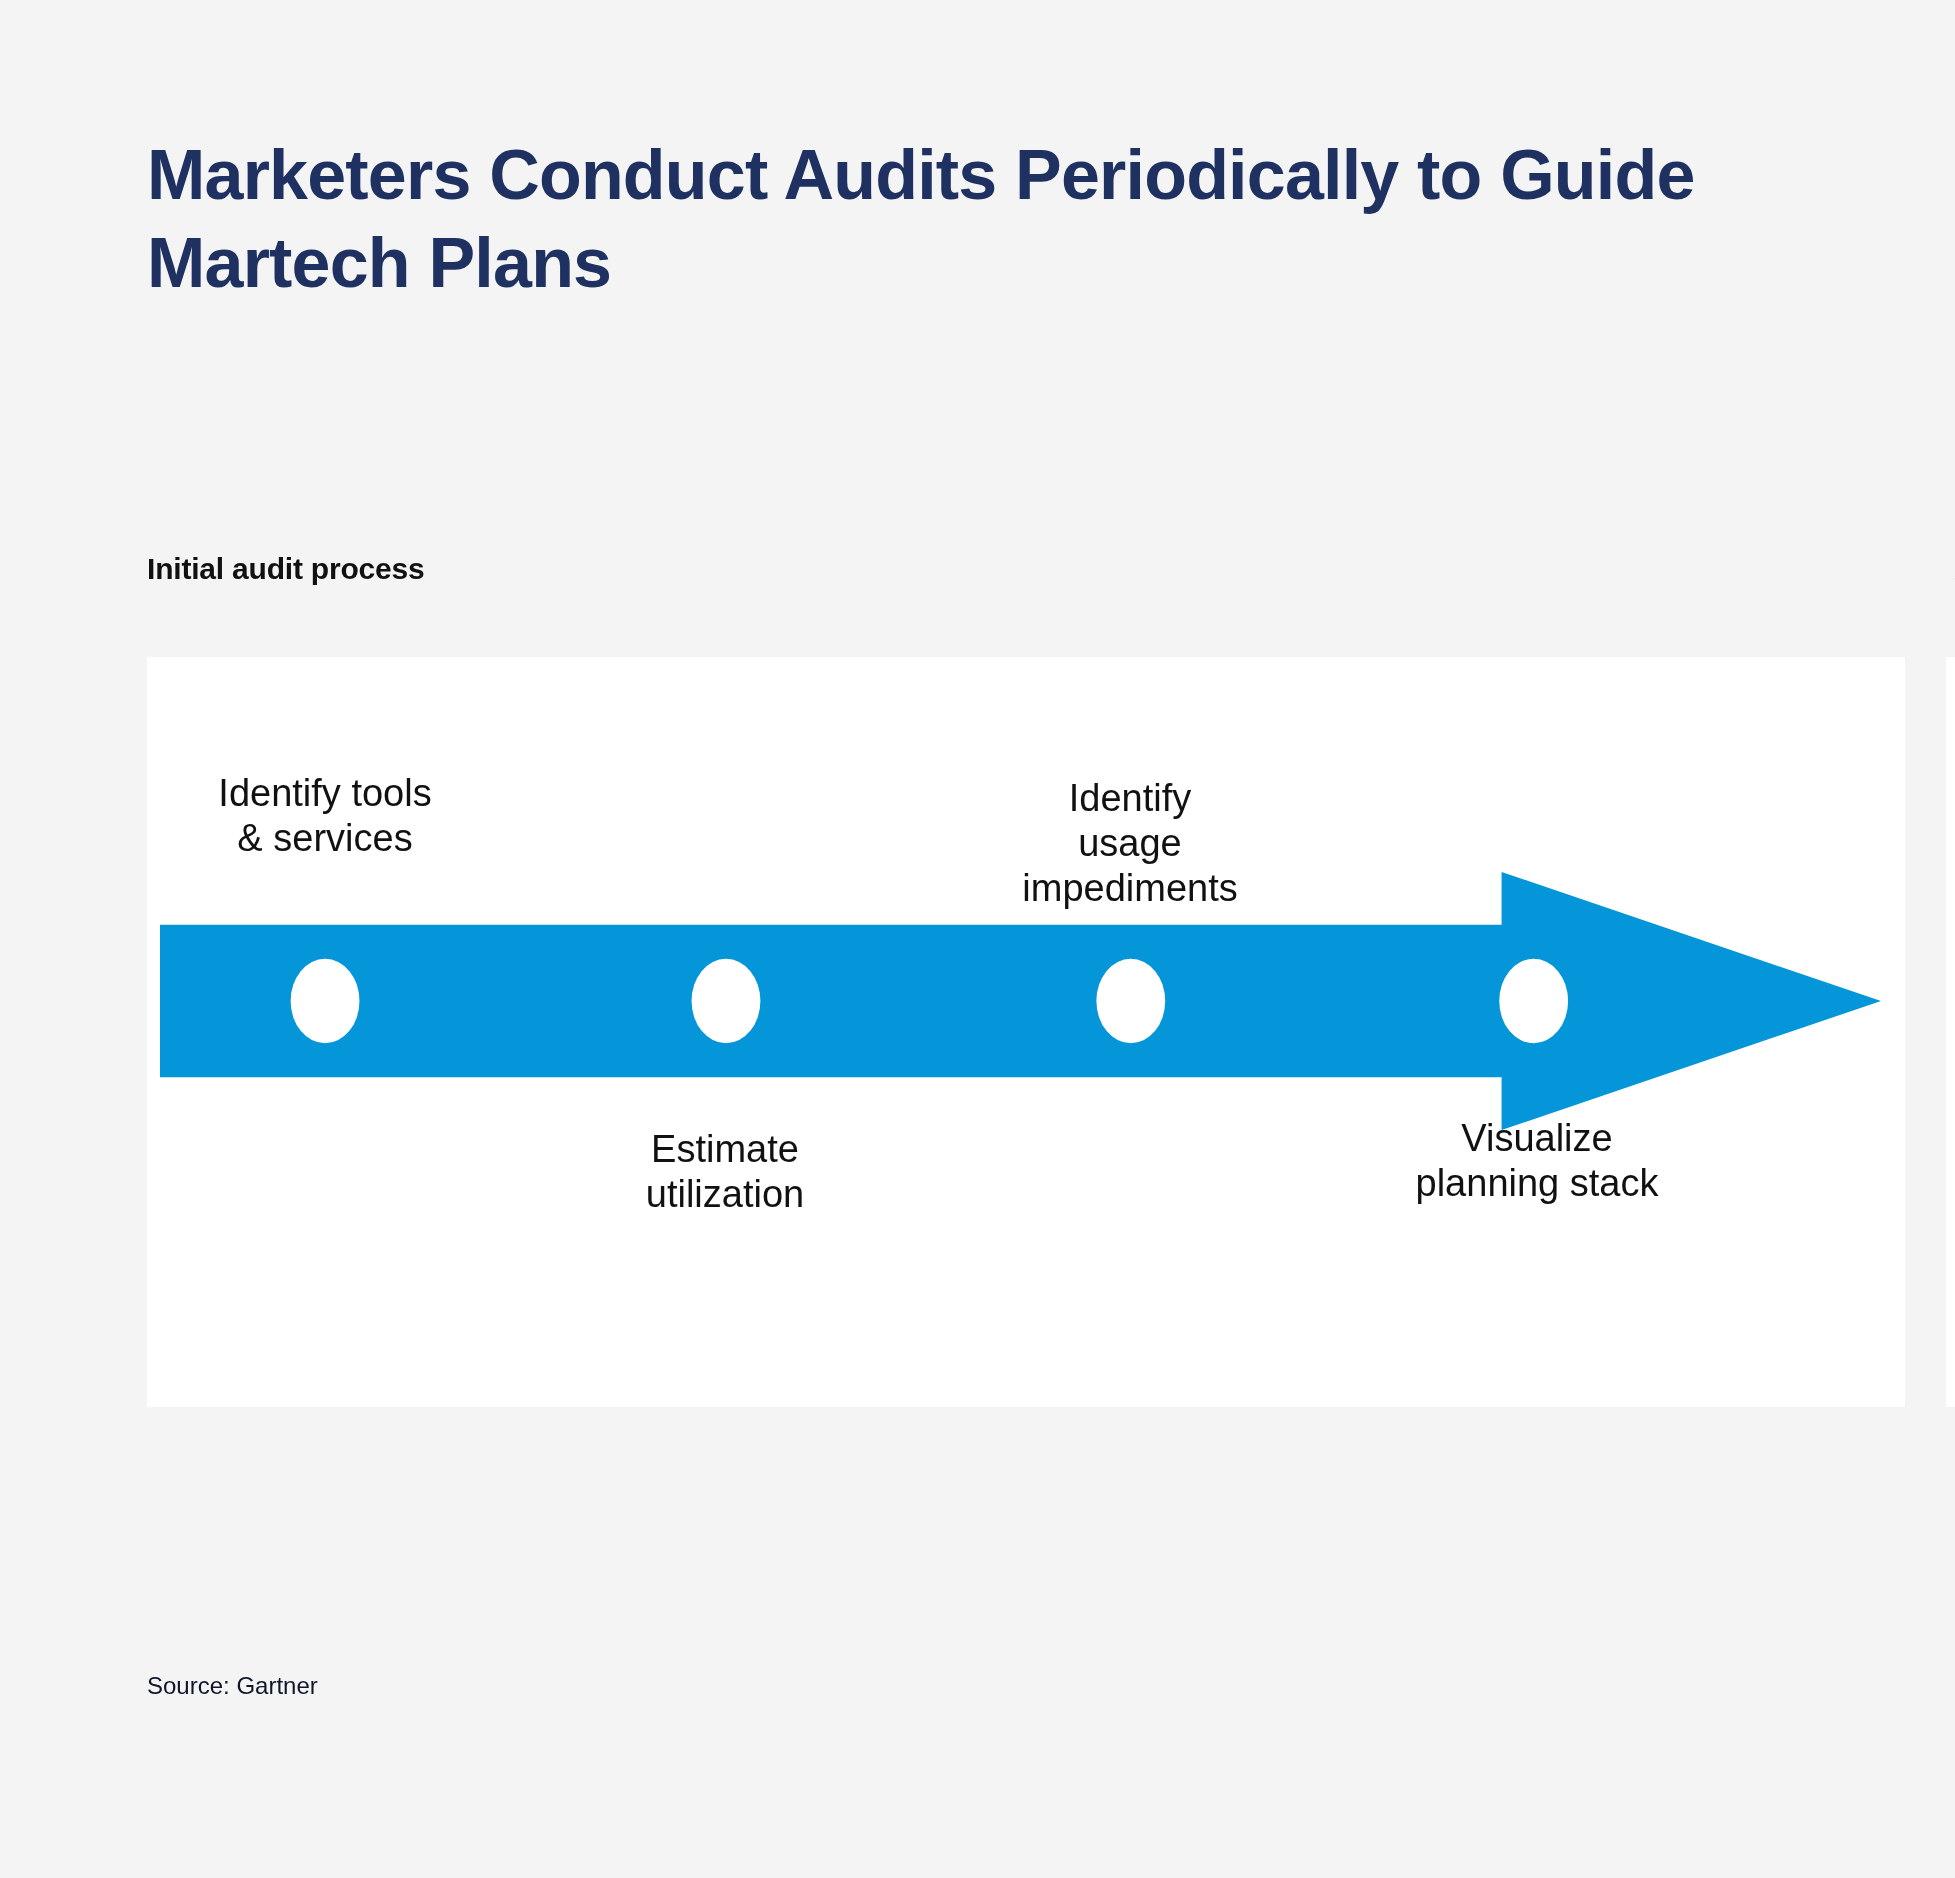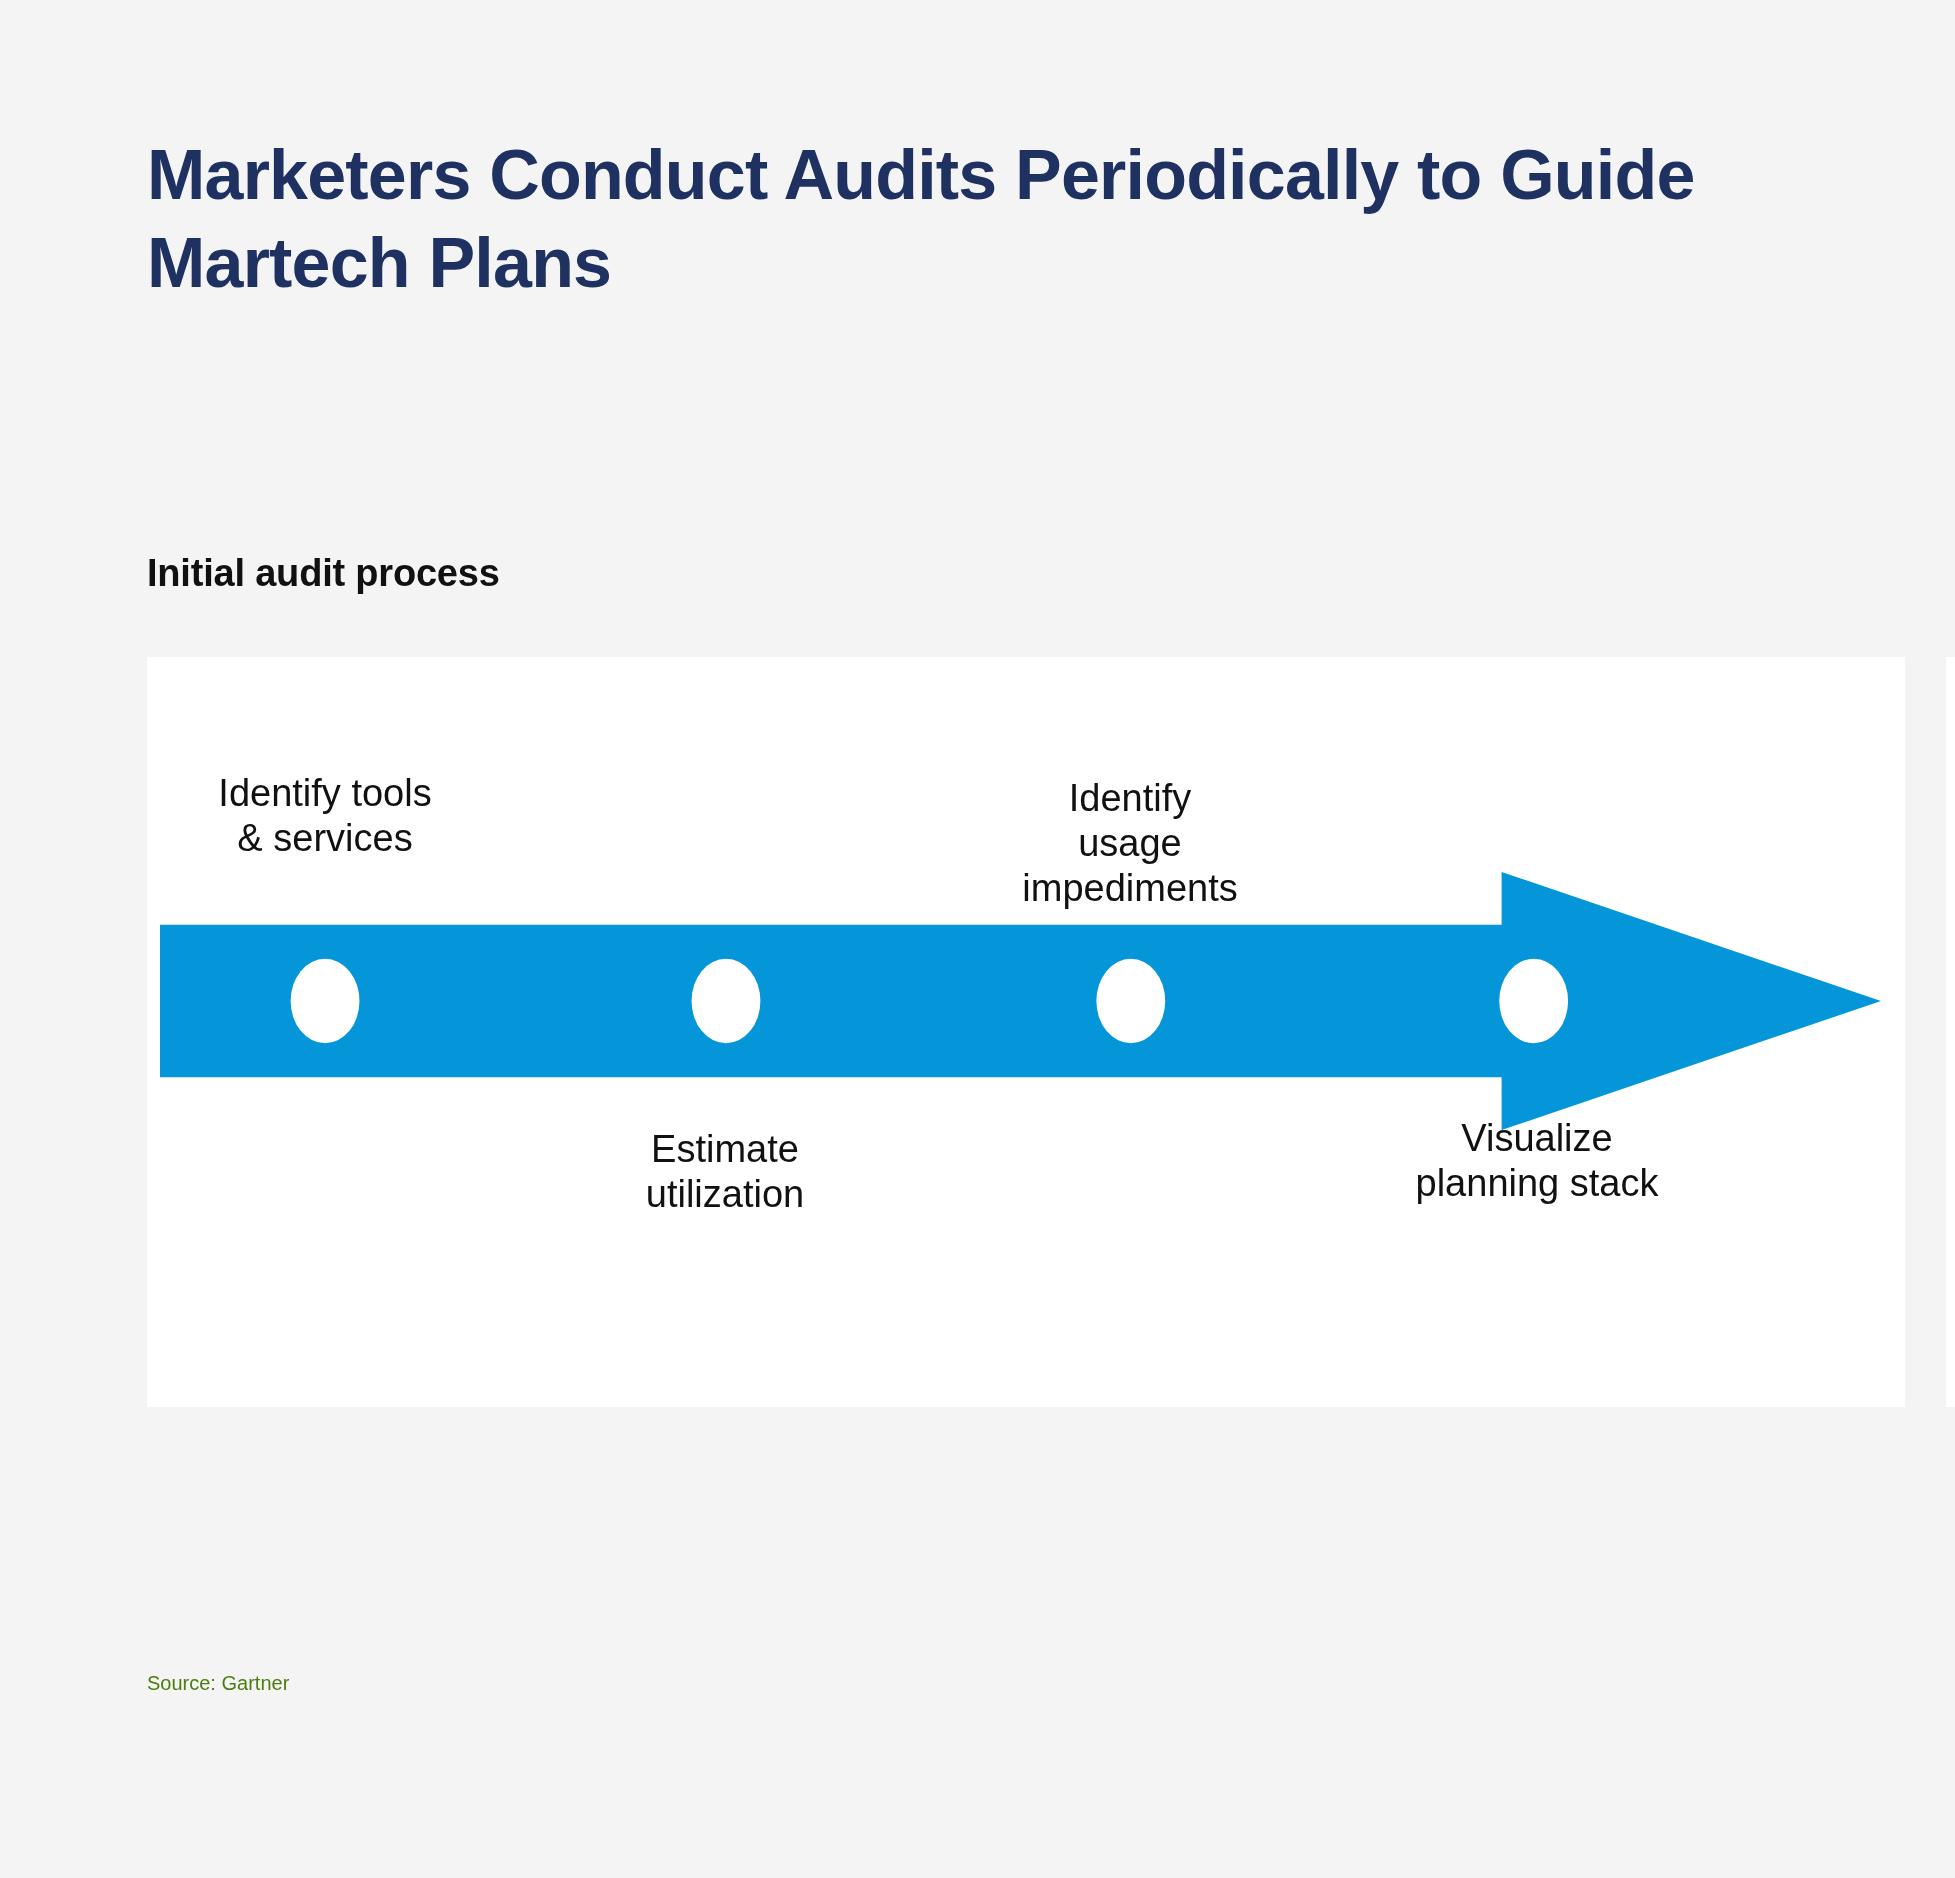--- a/index.html
+++ b/index.html
@@ -25,21 +25,21 @@
     line-height: 1.25;
     font-weight: bold;
     color: #1f3160;
     letter-spacing: -0.8px;
   }
   #title .tline { display: block; white-space: nowrap; }
 
   
   .section-heading {
     position: absolute;
-    font-size: 38px;
+    font-size: 30px;
     font-weight: bold;
     color: #111111;
     white-space: nowrap;
     letter-spacing: -0.2px;
   }
   #heading-left  { left: 147px;  top: 552px; }
   #heading-right { left: 1954px; top: 552px; }
 
   
   .panel {
@@ -75,23 +75,23 @@
   #lbl-step-1 { left: 325px;  top: 771px; width: 430px; }
   #lbl-step-2 { left: 725px; top: 1127px; width: 430px; }
   #lbl-step-3 { left: 1130px; top: 776px; width: 430px; }
   #lbl-step-4 { left: 1537px; top: 1116px; width: 547px; }  
 
   
   #footer-source {
     position: absolute;
     left: 147px;
     top: 1669px;
-    font-size: 20px;
+    font-size: 24px;
     line-height: 1.42;
-    color: #4d7c0f;
+    color: #0f172a;
     white-space: nowrap;
   }
   #footer-source span { display: block; }
 </style>
 </head>
 <body>
 
 <div id="title">
   <span class="tline">Marketers Conduct Audits Periodically to Guide</span>
   <span class="tline">Martech Plans</span>

